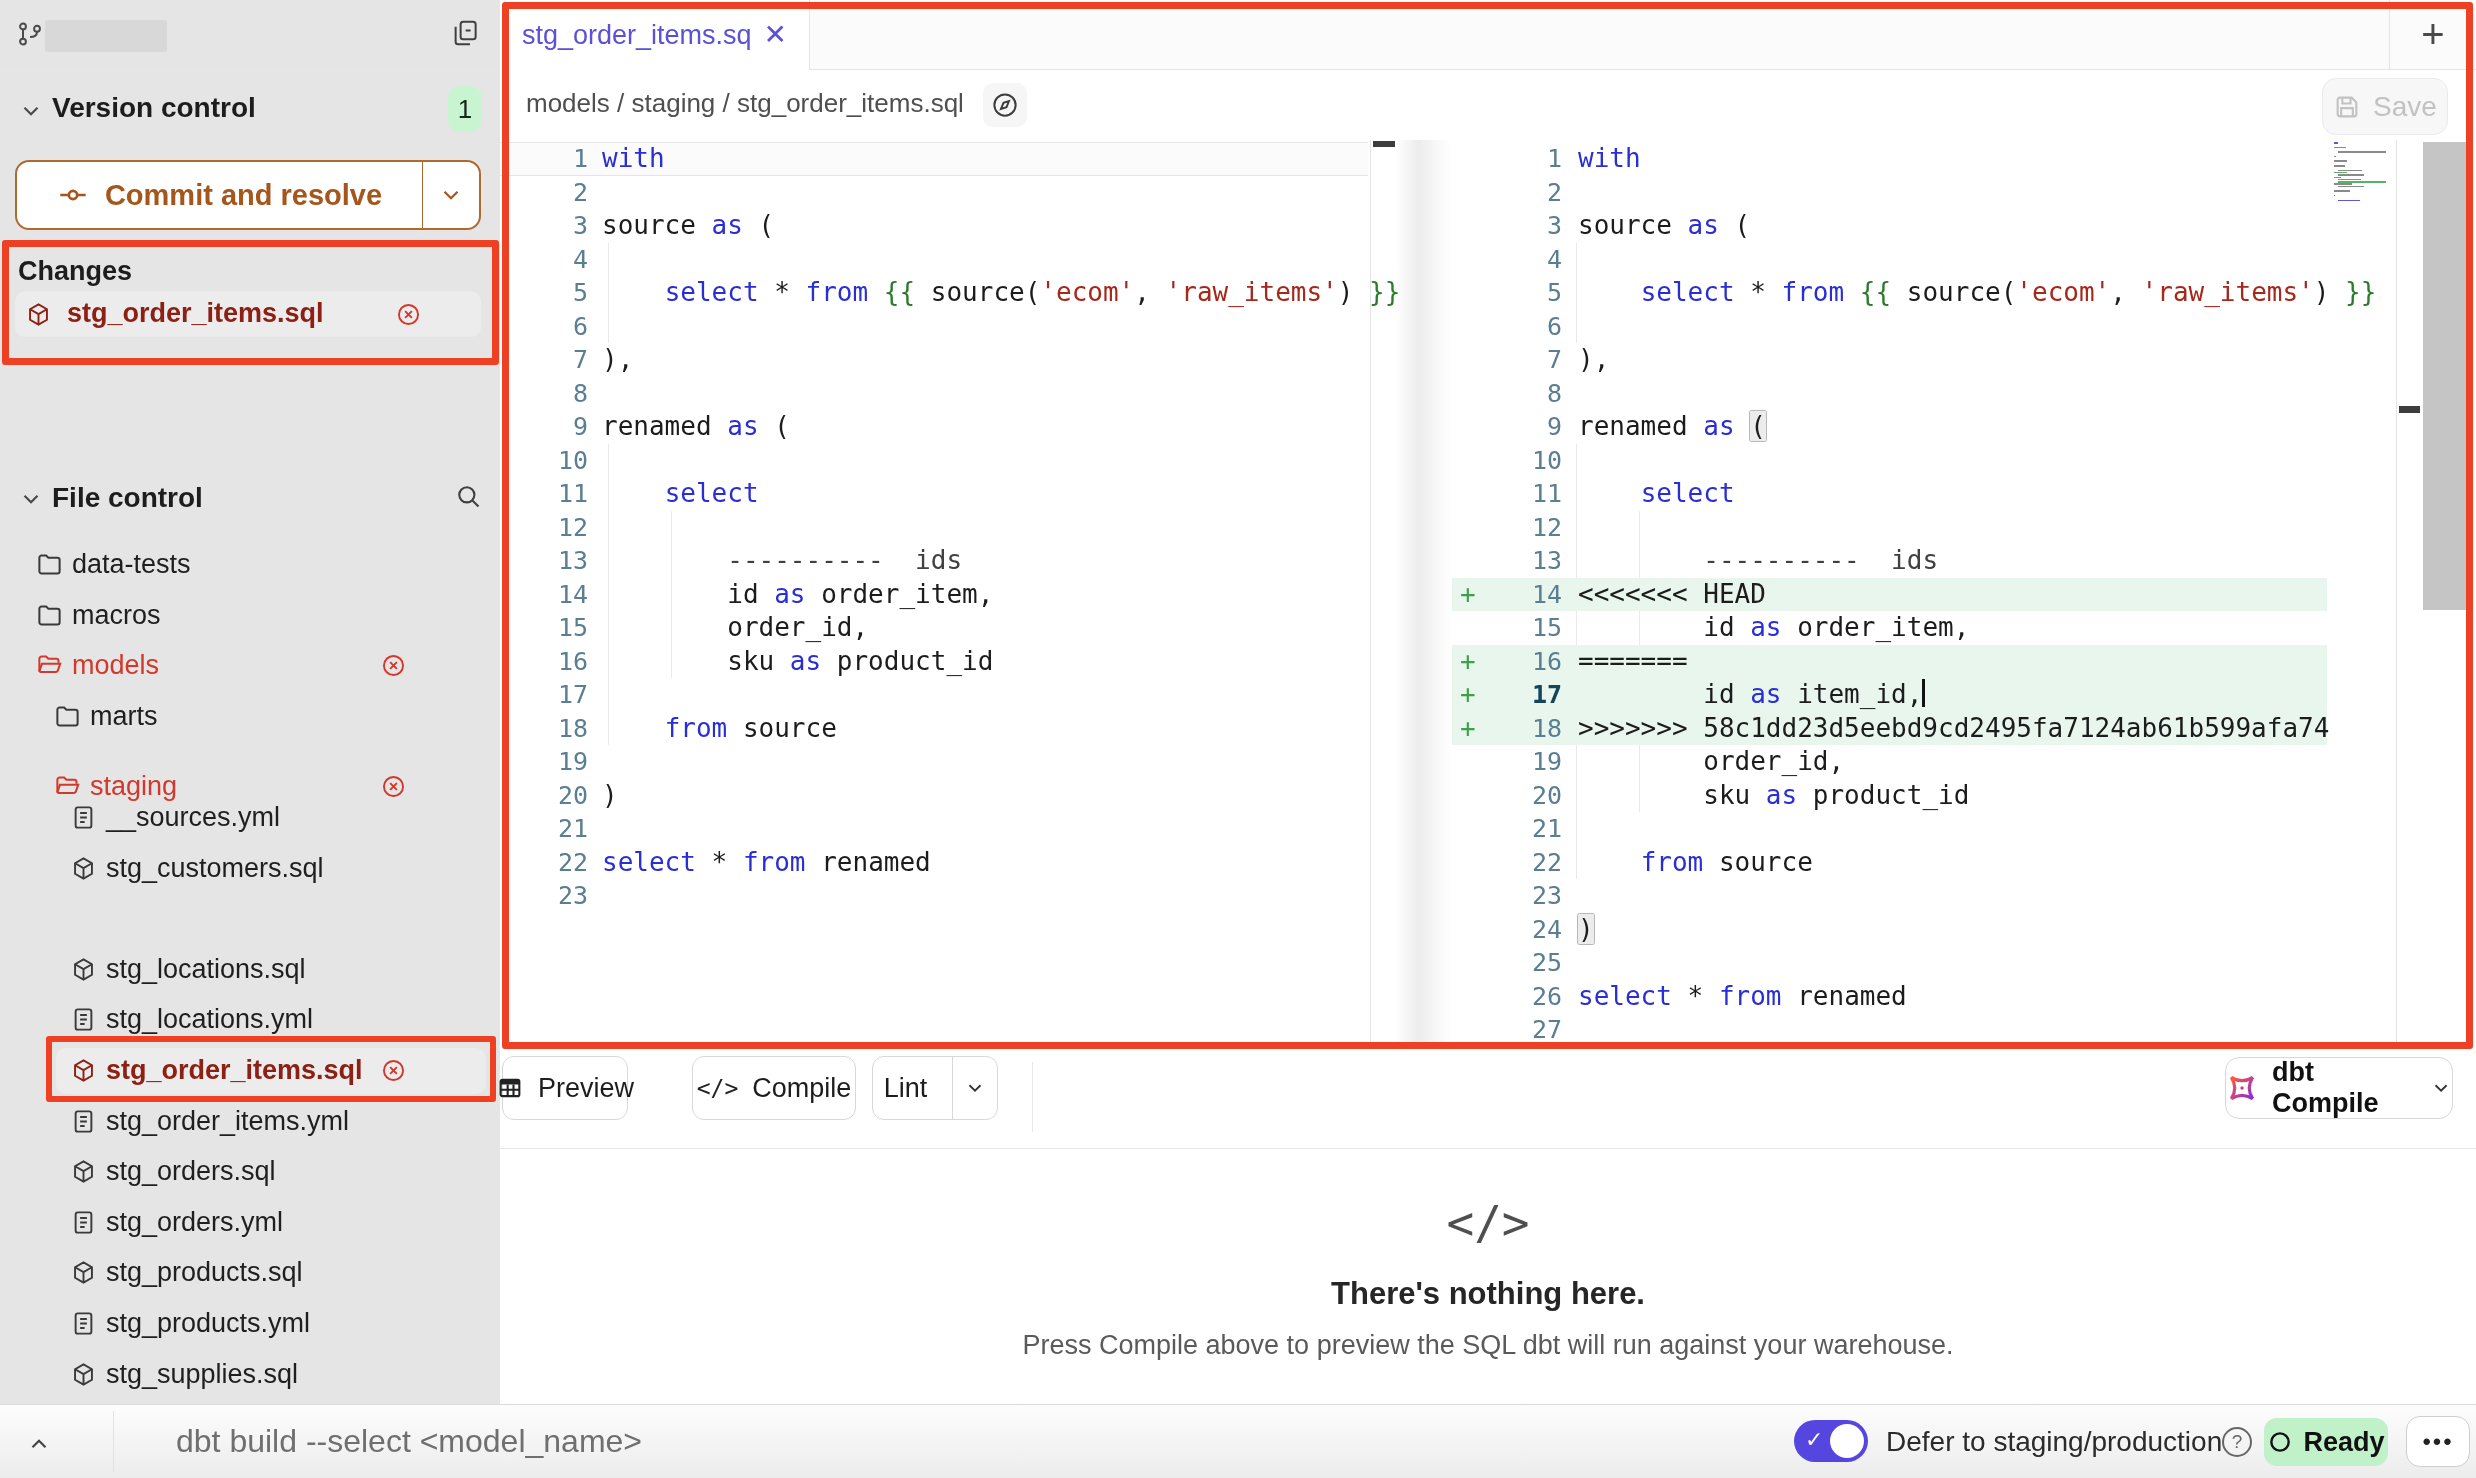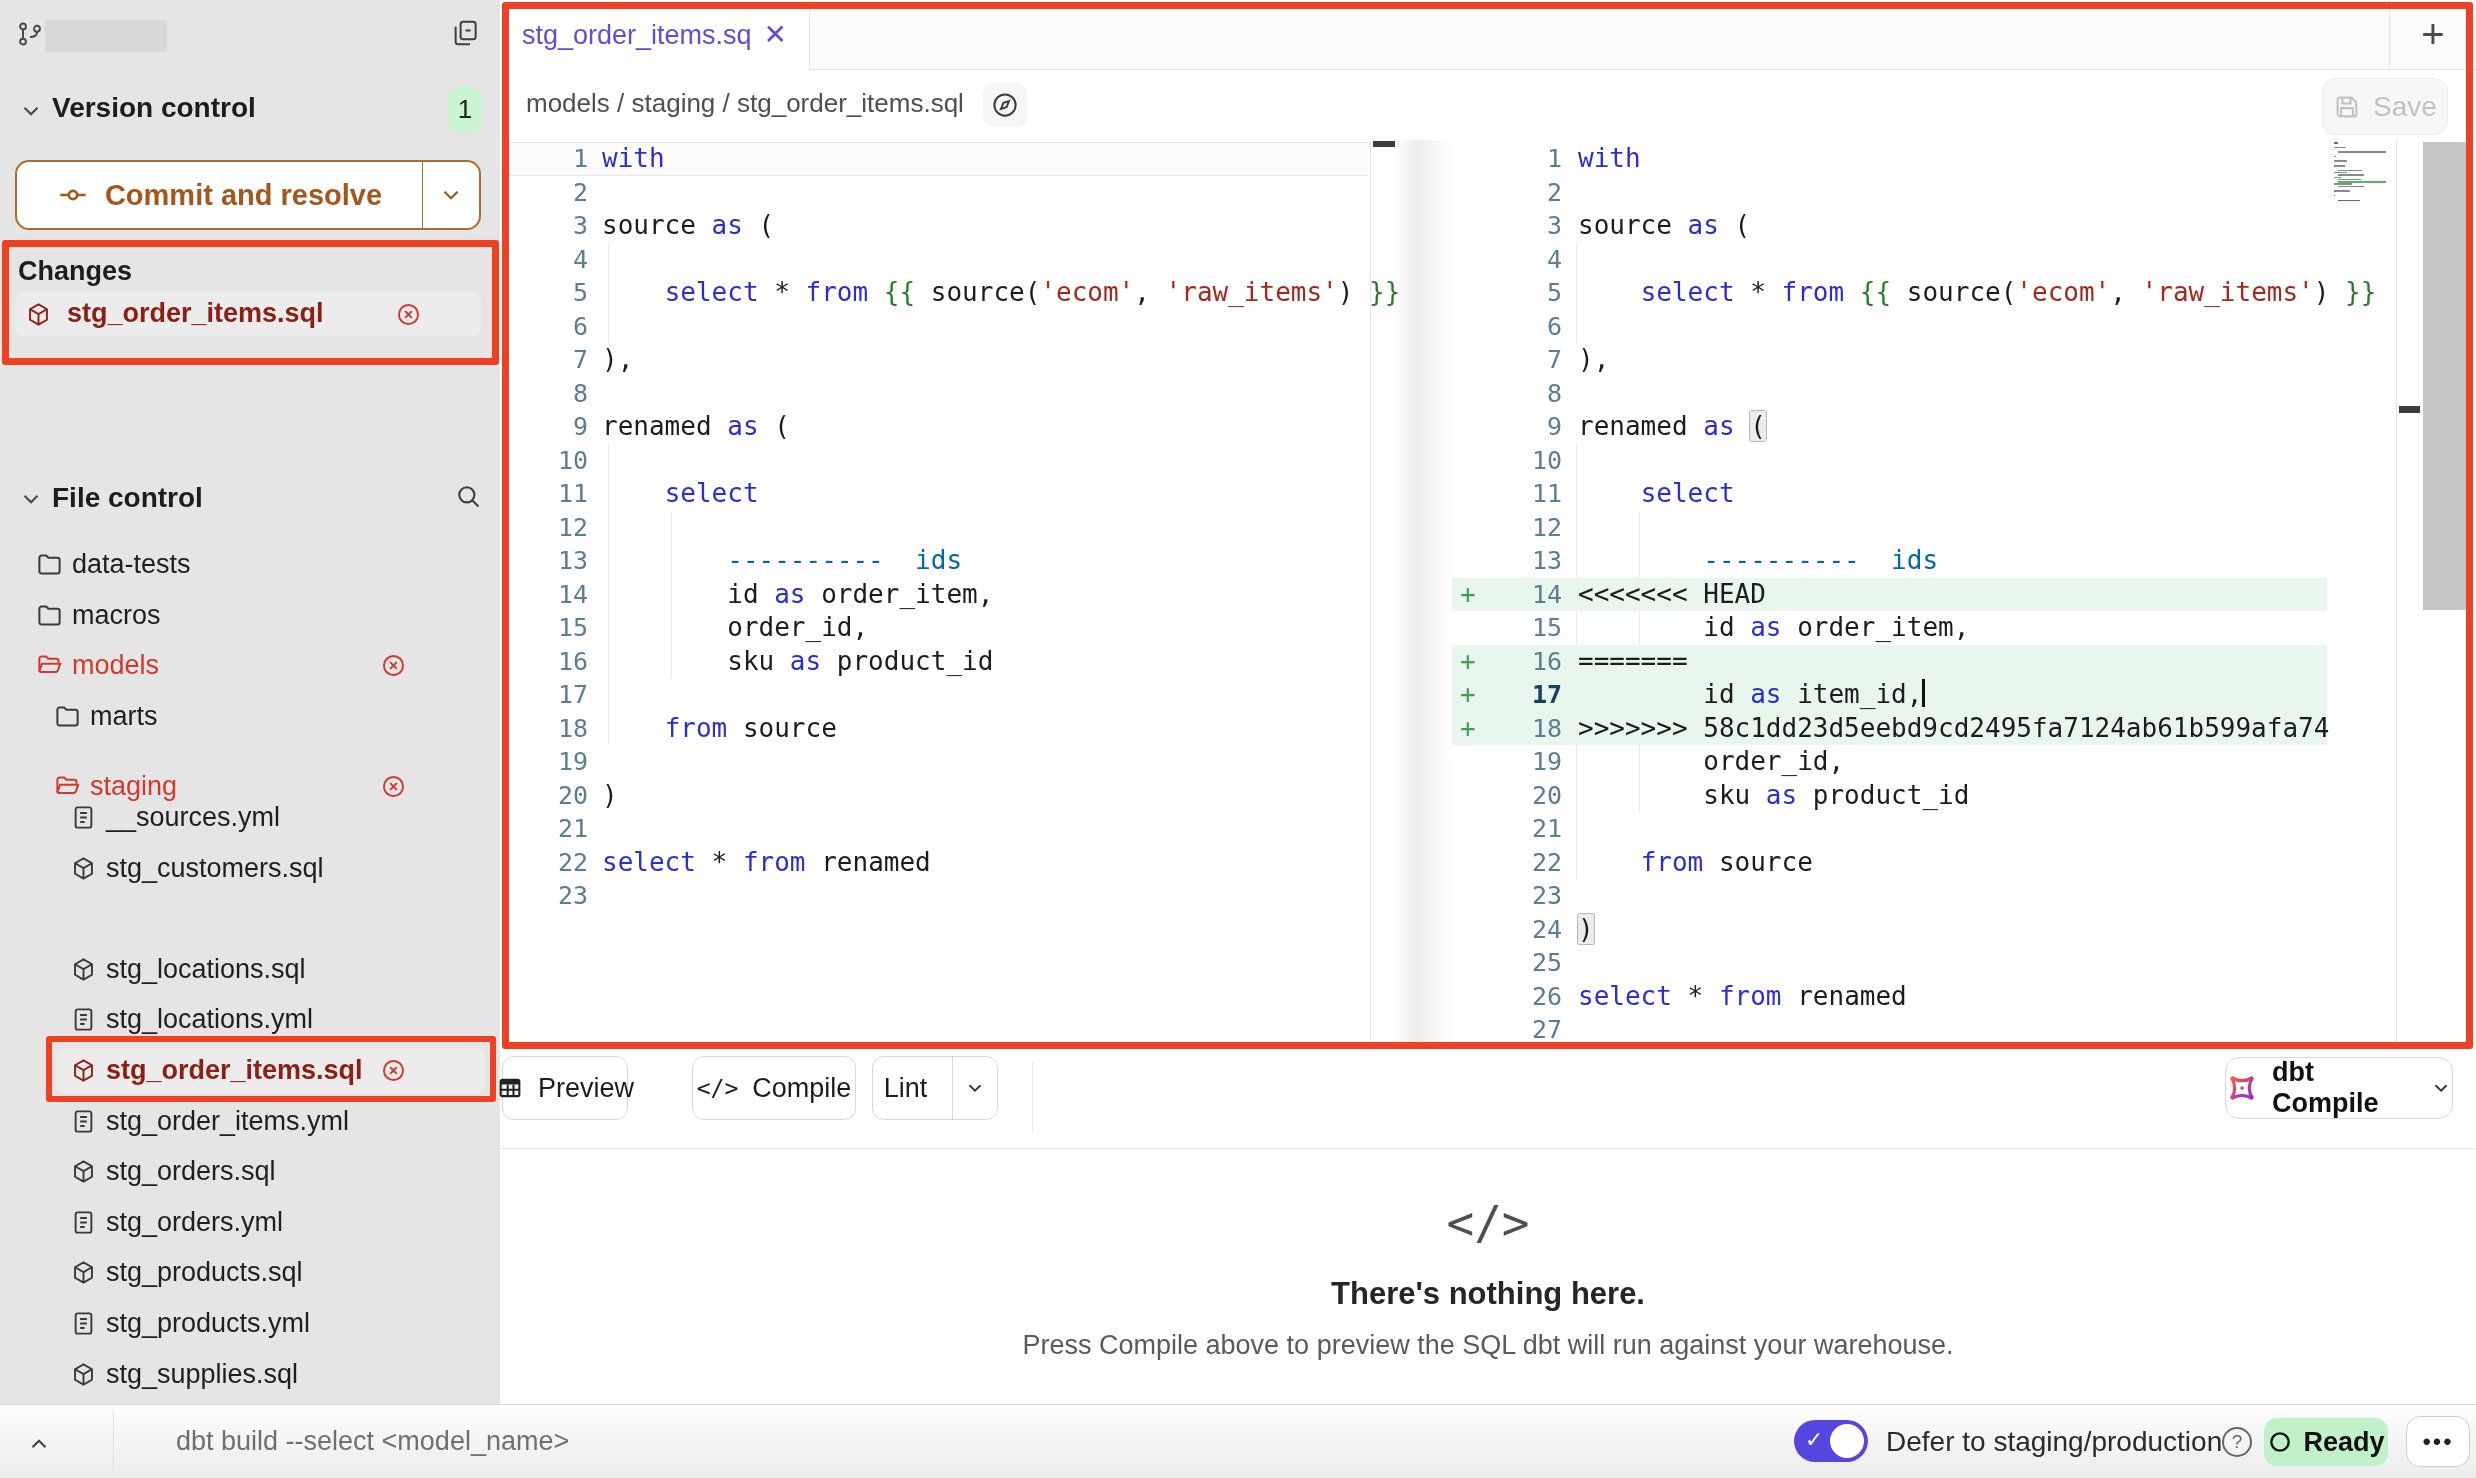--- a/index.html
+++ b/index.html
@@ -66,21 +66,21 @@
   .cl .num{flex:none;text-align:right;color:#5a7e92;font-size:25px;}
   #lpane .num{width:88px;} #rpane .num{width:72px;}
   .cl .plus{flex:none;width:30px;padding-left:8px;color:#3da14b;}
   .cl .code{margin-left:14px;position:relative;z-index:1;}
   #rpane .code{margin-left:16px;}
   .cl.add{background:#e9f6ed;}
   .cl.activeL{background:#fbfbfb;box-shadow:inset 0 1px 0 #e5e5e5,inset 0 -1px 0 #e5e5e5;}
   .cl .anum{color:#16435e;font-weight:bold;}
   .ig{position:absolute;top:0;bottom:0;width:1px;background:#e9e9e9;}
   .tk-kw{color:#2a2fd4;} .tk-id{color:#1c1c1c;} .tk-str{color:#a5281b;}
-  .tk-br{color:#2c7a2c;} .tk-cm{color:#0369a1;}
+  .tk-br{color:#2c7a2c;} .tk-cm{color:#404040;}
   .tk-bm{background:#ececec;box-shadow:0 0 0 1px #b9b9b9;border-radius:2px;}
   .cur{display:inline-block;width:2.5px;height:28px;background:#111;vertical-align:-4px;}
   .ruler{position:absolute;top:0;bottom:0;background:#fff;border-left:1px solid #e4e4e4;}
   #lruler{left:870px;width:26px;} #rruler{left:1896px;width:25px;}
   .rmark{position:absolute;background:#3d3d3d;}
   .gap{position:absolute;left:896px;width:56px;top:0;bottom:0;
        background:linear-gradient(90deg,#ffffff 0%,#ececec 40%,#f8f8f8 75%,#ffffff 100%);}
   #minimap{position:absolute;left:1832px;top:2px;width:56px;height:64px;}
   .scroll-thumb{position:absolute;left:1923px;top:2px;width:44px;height:468px;background:#c5c5c5;}
 
@@ -96,21 +96,21 @@
            display:flex;align-items:center;justify-content:center;gap:14px;font-size:27px;font-weight:bold;color:#111;box-sizing:border-box;cursor:pointer;}
   .results{position:absolute;left:0;top:1148px;right:0;bottom:0;display:flex;flex-direction:column;align-items:center;}
   .es-icon{margin-top:48px;font-family:"DejaVu Sans Mono",monospace;font-size:46px;color:#4f4f4f;}
   .es-title{margin-top:26px;font-size:31px;font-weight:bold;color:#262626;}
   .es-sub{margin-top:18px;font-size:27px;color:#5a5a5a;}
 
   
   .bottombar{position:absolute;left:0;right:0;bottom:0;height:73px;border-top:1px solid #d9d9d9;
              background:linear-gradient(#fdfdfd,#ececec);}
   .bb-sep{position:absolute;left:113px;top:6px;bottom:6px;width:1px;background:#e2e2e2;}
-  .bb-cmd{position:absolute;left:176px;top:0;height:73px;display:flex;align-items:center;font-size:27px;color:#6f6f6f;}
+  .bb-cmd{position:absolute;left:176px;top:0;height:73px;display:flex;align-items:center;font-size:32px;color:#6f6f6f;}
   .toggle{position:absolute;left:1794px;top:15px;width:74px;height:42px;border-radius:21px;background:#5646e0;cursor:pointer;}
   .toggle .knob{position:absolute;right:4px;top:4px;width:34px;height:34px;border-radius:50%;background:#fff;}
   .toggle .tick{position:absolute;left:11px;top:7px;color:#fff;font-size:22px;}
   .defer-label{position:absolute;left:1886px;top:0;height:73px;display:flex;align-items:center;font-size:28px;color:#2b2b2b;}
   .help{position:absolute;left:2222px;top:22px;width:30px;height:30px;border:2px solid #666;border-radius:50%;
         display:flex;align-items:center;justify-content:center;font-size:19px;color:#666;box-sizing:border-box;}
   .ready{position:absolute;left:2264px;top:13px;width:124px;height:48px;background:#c0f1c9;border-radius:13px;
          display:flex;align-items:center;justify-content:center;gap:10px;font-size:27px;font-weight:bold;color:#111;cursor:pointer;}
   .dots{position:absolute;left:2406px;top:11px;width:64px;height:51px;border:1.5px solid #cfcfcf;border-radius:14px;background:#fff;
         display:flex;align-items:center;justify-content:center;font-size:24px;letter-spacing:2px;color:#222;box-sizing:border-box;cursor:pointer;}

